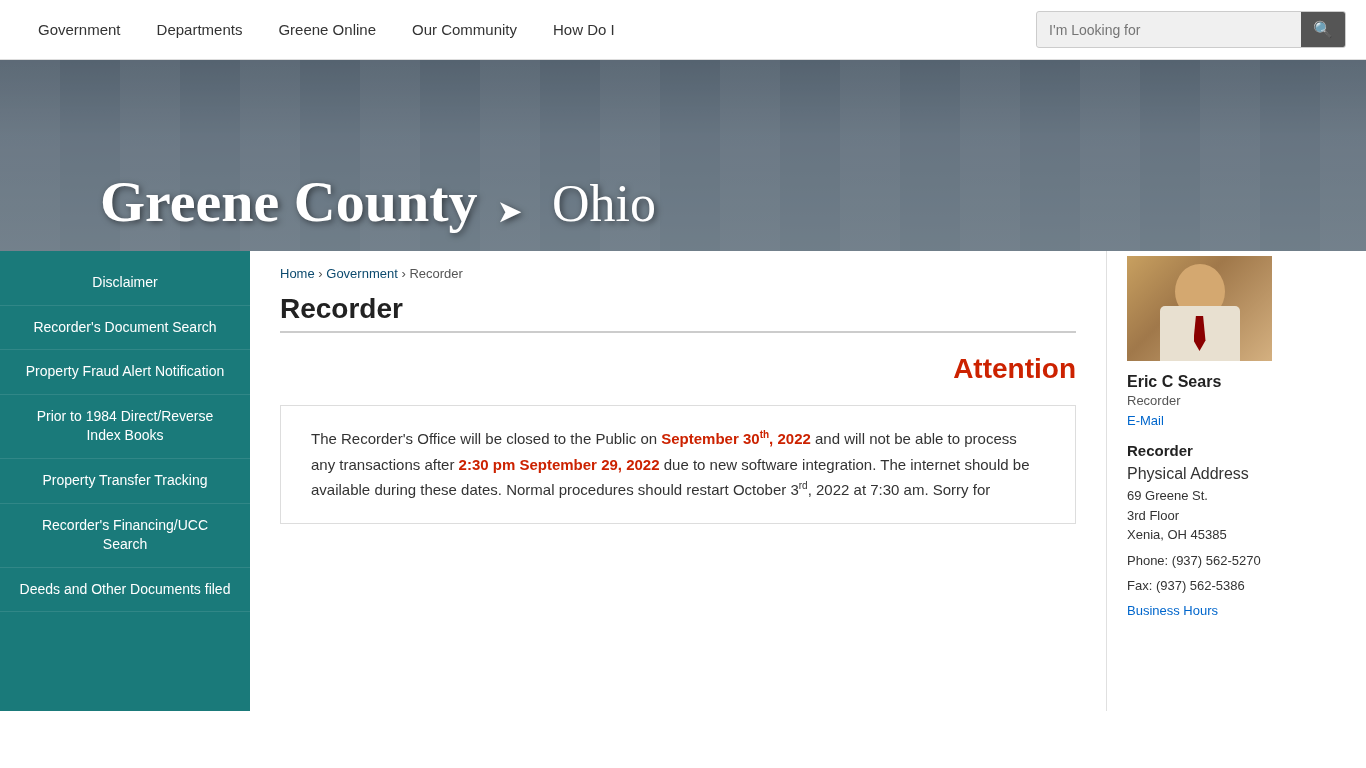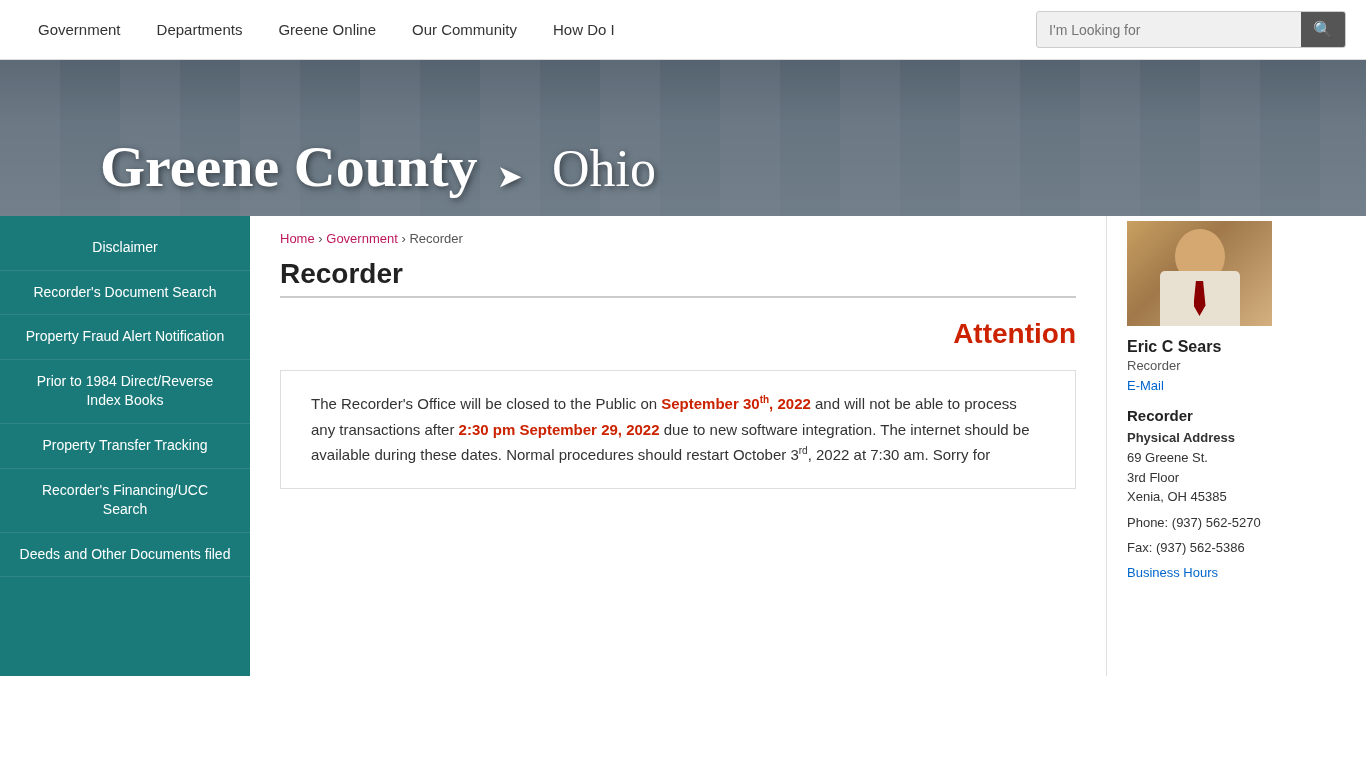--- a/index.html
+++ b/index.html
@@ -49,21 +49,21 @@
       border: none;
       padding: 8px 12px;
       cursor: pointer;
       color: #fff;
       font-size: 16px;
     }
 
     
     .hero {
       position: relative;
-      height: 156px;
+      height: 191px;
       background: linear-gradient(to bottom, #6a7a8a 0%, #8a9aaa 40%, #9aabb8 100%);
       overflow: hidden;
       display: flex;
       align-items: flex-end;
       padding-bottom: 20px;
       padding-left: 100px;
     }
     .hero-overlay {
       position: absolute;
       inset: 0;
@@ -132,21 +132,21 @@
     .main-content {
       flex: 1;
       padding: 15px 30px 30px 30px;
     }
     .breadcrumb {
       font-size: 13px;
       color: #555;
       margin-bottom: 12px;
     }
     .breadcrumb a {
-      color: #be185d;
+      color: #0c4a6e;
       text-decoration: none;
     }
     .breadcrumb span { color: #555; }
 
     .page-title {
       font-size: 28px;
       font-weight: 700;
       color: #222;
       margin-bottom: 20px;
       padding-bottom: 6px;
@@ -236,22 +236,22 @@
       font-size: 13px;
       text-decoration: none;
     }
     .right-section-title {
       font-size: 15px;
       font-weight: bold;
       color: #222;
       margin: 14px 0 6px 0;
     }
     .right-label {
-      font-size: 13px;
-      font-weight: bold;
+      font-size: 16px;
+      font-weight: normal;
       color: #333;
       margin-bottom: 3px;
     }
     .right-text {
       font-size: 13px;
       color: #333;
       line-height: 1.5;
       margin-bottom: 6px;
     }
     .right-link a {

